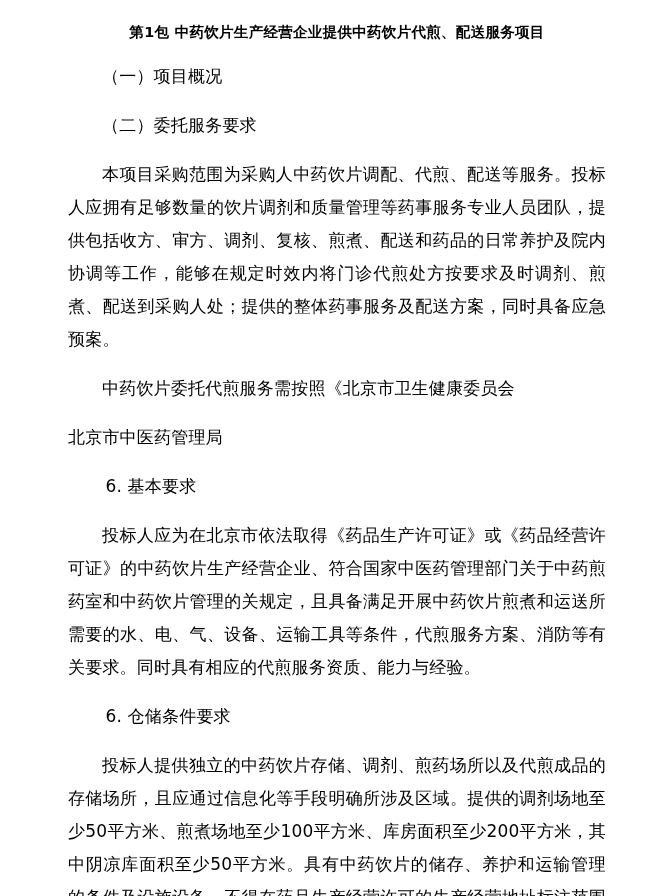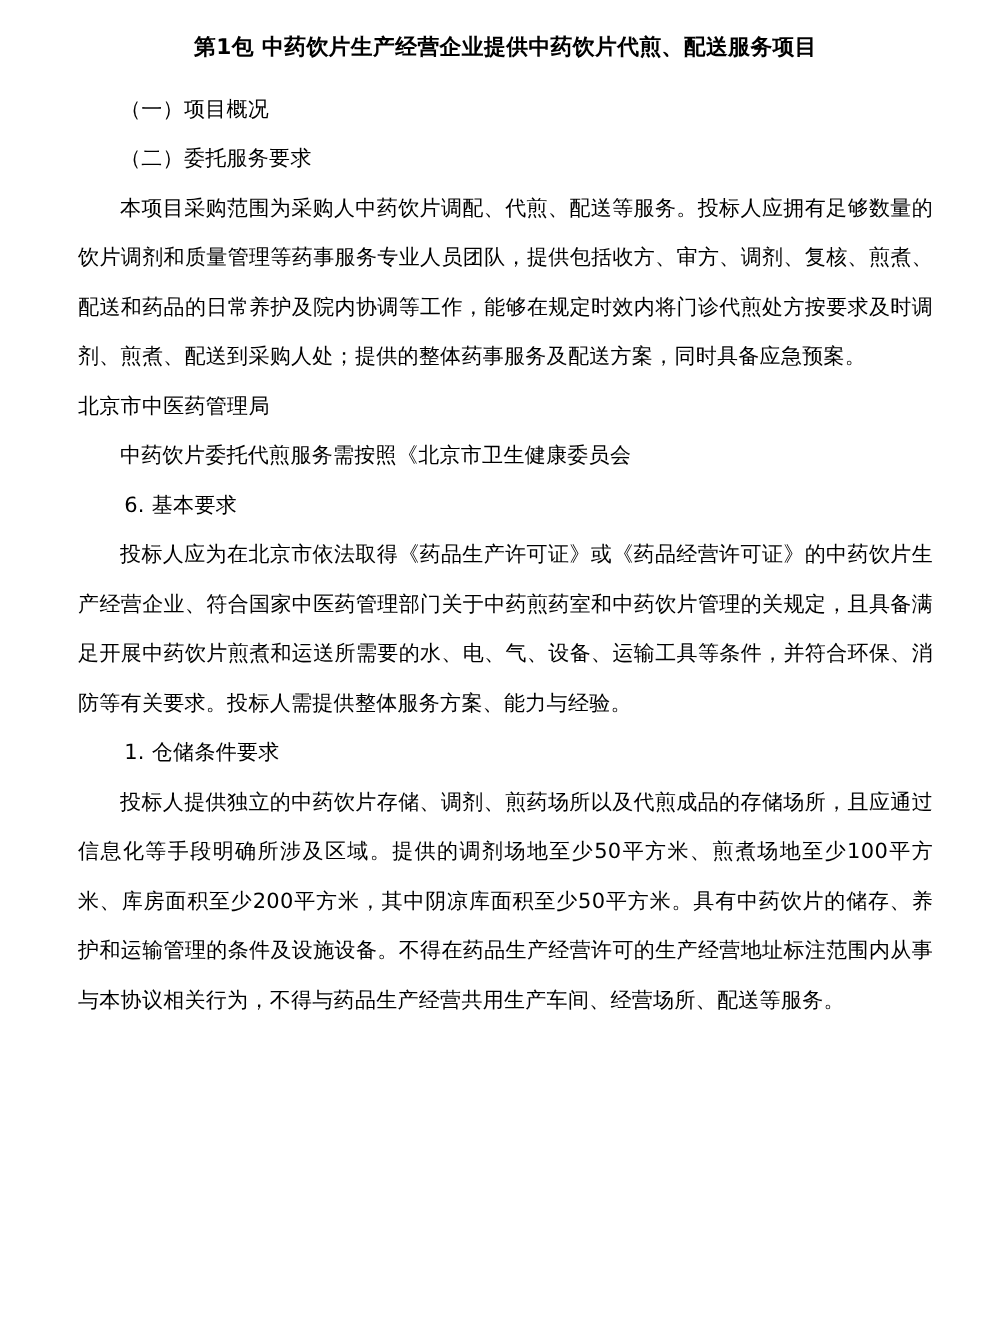--- a/index.html
+++ b/index.html
@@ -24,25 +24,25 @@
   .doc-title {
     text-align: center;
     font-size: 14.5px;
     font-weight: bold;
     letter-spacing: 0.3px;
     margin: 0 0 13px 0;
     line-height: 1.5;
     white-space: nowrap;
   }
   .para {
-    font-size: 14px;
+    font-size: 17px;
     line-height: 33px;
     text-align: justify;
     text-justify: inter-ideograph;
-    margin: 0;
+    margin: 16px;
     letter-spacing: 0.2px;
   }
   .indent-2 {
     text-indent: 2em;
   }
   .indent-0 {
     text-indent: 0;
   }
   .indent-3 {
     text-indent: 2.2em;
@@ -52,22 +52,22 @@
 <body>
 
 <div class="page">
 
   <div class="doc-title">第1包  中药饮片生产经营企业提供中药饮片代煎、配送服务项目</div>
 
   <p class="para indent-2">（一）项目概况</p>
   <p class="para indent-2">（二）委托服务要求</p>
 
   <p class="para indent-2">本项目采购范围为采购人中药饮片调配、代煎、配送等服务。投标人应拥有足够数量的饮片调剂和质量管理等药事服务专业人员团队，提供包括收方、审方、调剂、复核、煎煮、配送和药品的日常养护及院内协调等工作，能够在规定时效内将门诊代煎处方按要求及时调剂、煎煮、配送到采购人处；提供的整体药事服务及配送方案，同时具备应急预案。</p>
+  <p class="para indent-2">中药饮片委托代煎服务需按照《北京市卫生健康委员会</p>
   <p class="para indent-0">北京市中医药管理局</p>
-  <p class="para indent-2">中药饮片委托代煎服务需按照《北京市卫生健康委员会</p>
 
   <p class="para indent-3">6. 基本要求</p>
-  <p class="para indent-2">投标人应为在北京市依法取得《药品生产许可证》或《药品经营许可证》的中药饮片生产经营企业、符合国家中医药管理部门关于中药煎药室和中药饮片管理的关规定，且具备满足开展中药饮片煎煮和运送所需要的水、电、气、设备、运输工具等条件，并符合环保、消防等有关要求。投标人需提供整体服务方案、能力与经验。</p>
+  <p class="para indent-2">投标人应为在北京市依法取得《药品生产许可证》或《药品经营许可证》的中药饮片生产经营企业、符合国家中医药管理部门关于中药煎药室和中药饮片管理的关规定，且具备满足开展中药饮片煎煮和运送所需要的水、电、气、设备、运输工具等条件，代煎服务方案、消防等有关要求。同时具有相应的代煎服务资质、能力与经验。</p>
 
-  <p class="para indent-3">1. 仓储条件要求</p>
+  <p class="para indent-3">6. 仓储条件要求</p>
   <p class="para indent-2">投标人提供独立的中药饮片存储、调剂、煎药场所以及代煎成品的存储场所，且应通过信息化等手段明确所涉及区域。提供的调剂场地至少50平方米、煎煮场地至少100平方米、库房面积至少200平方米，其中阴凉库面积至少50平方米。具有中药饮片的储存、养护和运输管理的条件及设施设备。不得在药品生产经营许可的生产经营地址标注范围内从事与本协议相关行为，不得与药品生产经营共用生产车间、经营场所、配送等服务。</p>
 
 </div>
 
 </body></html>

